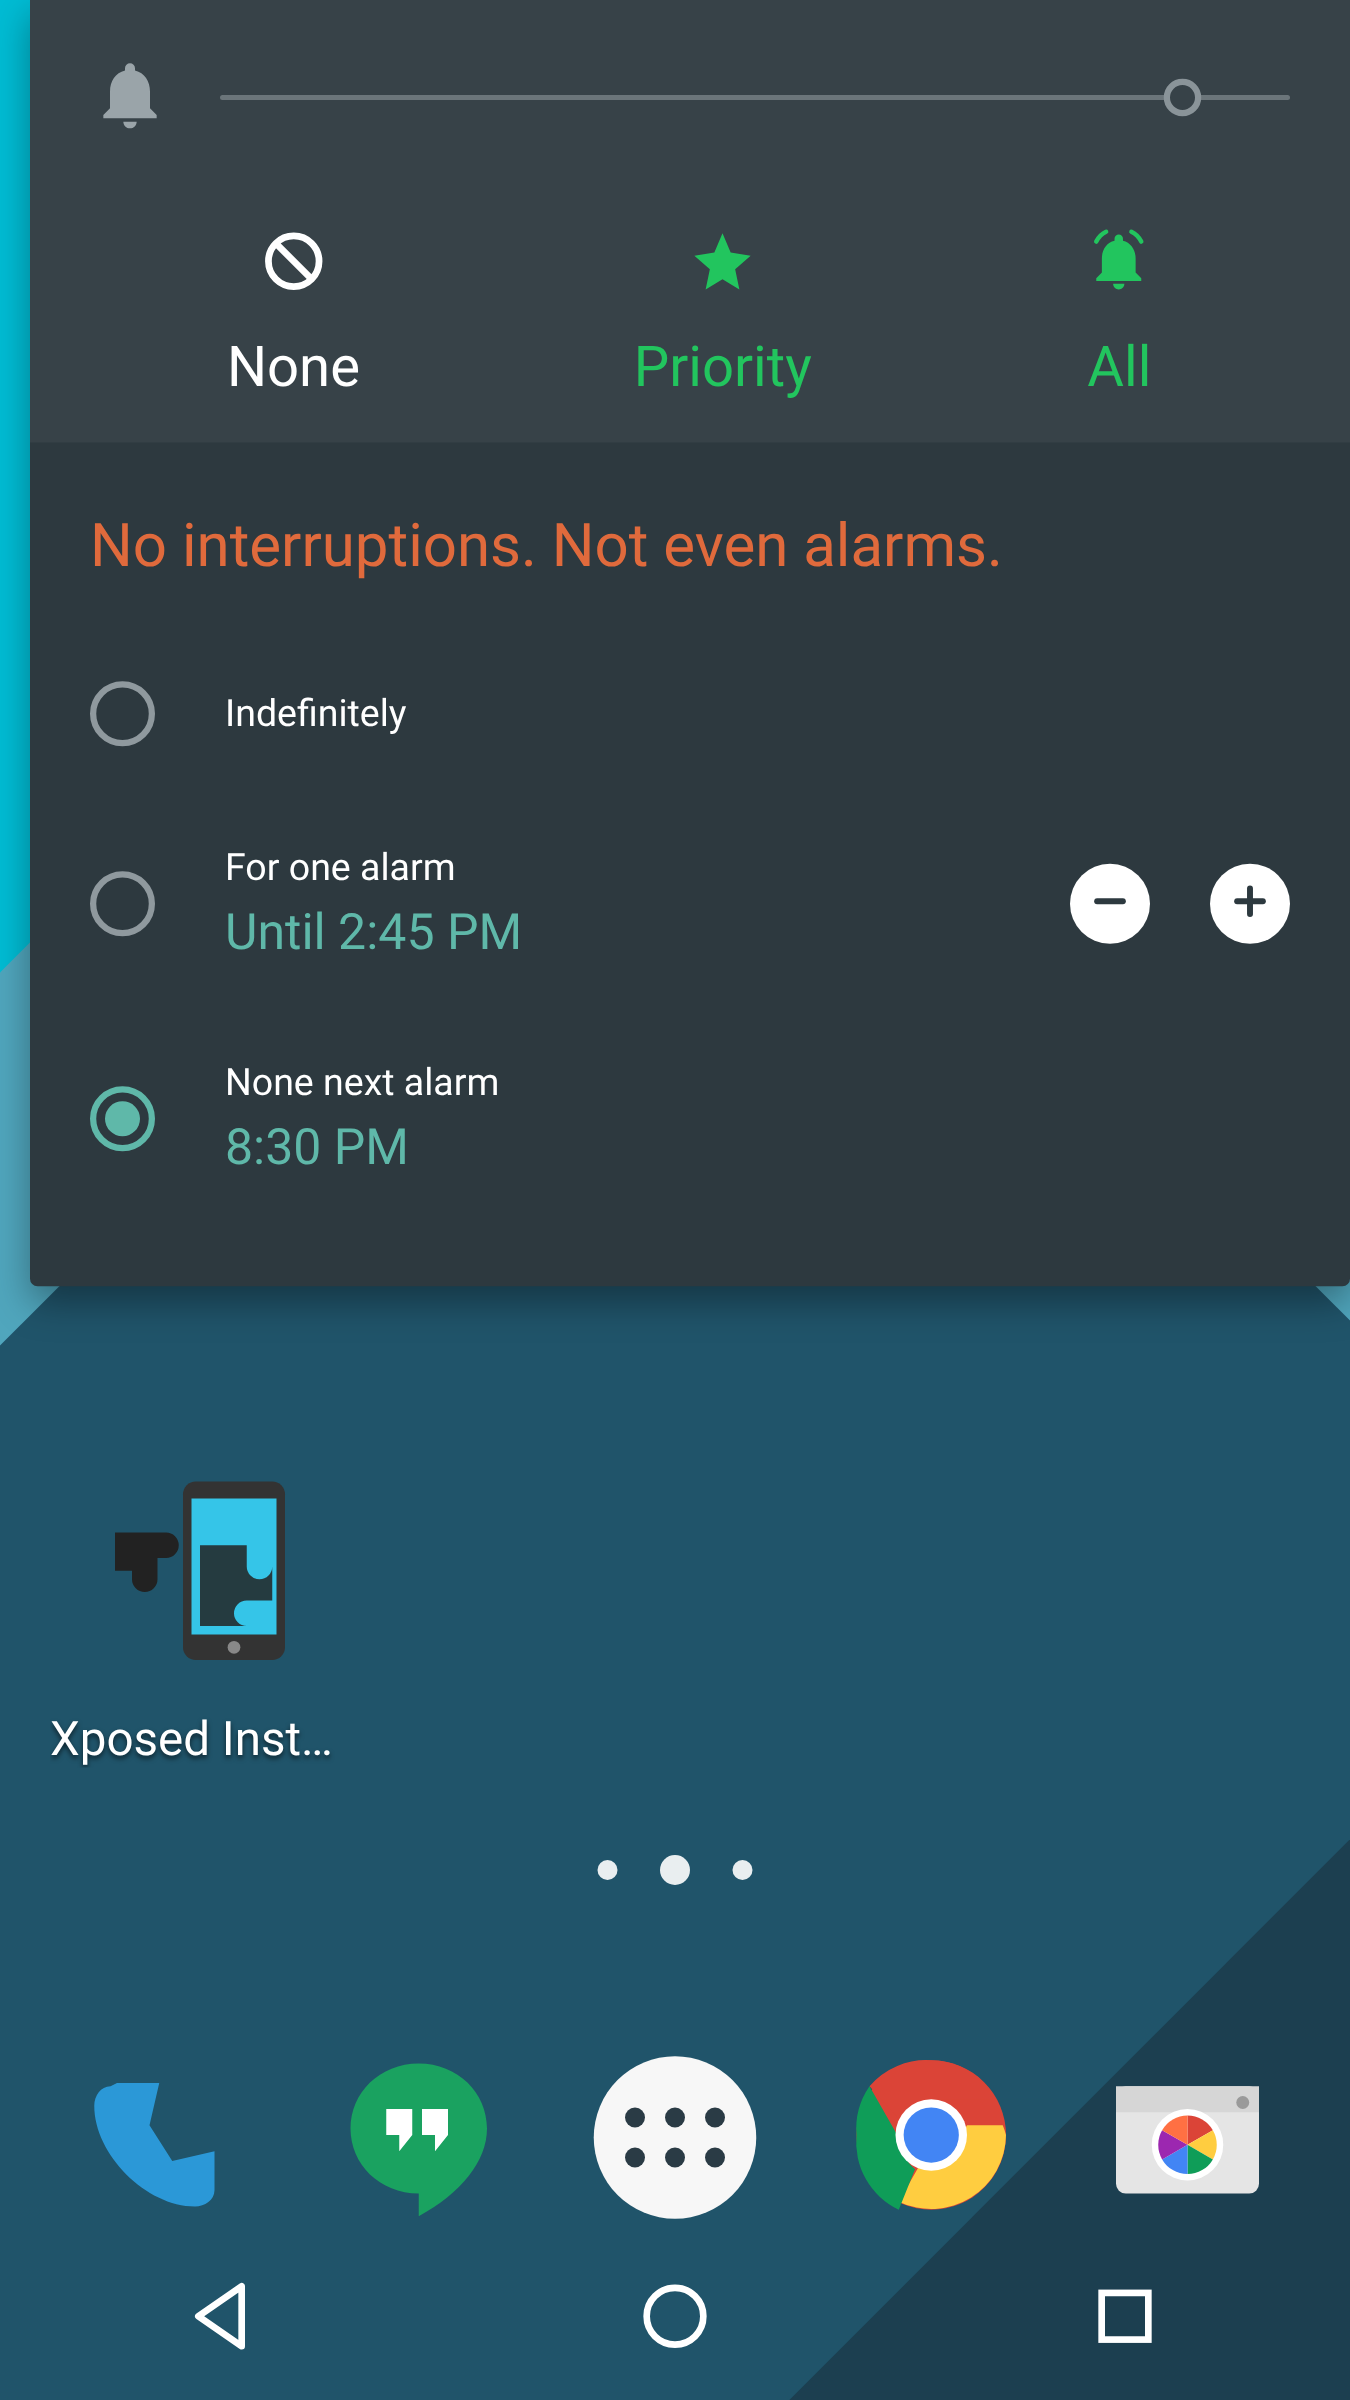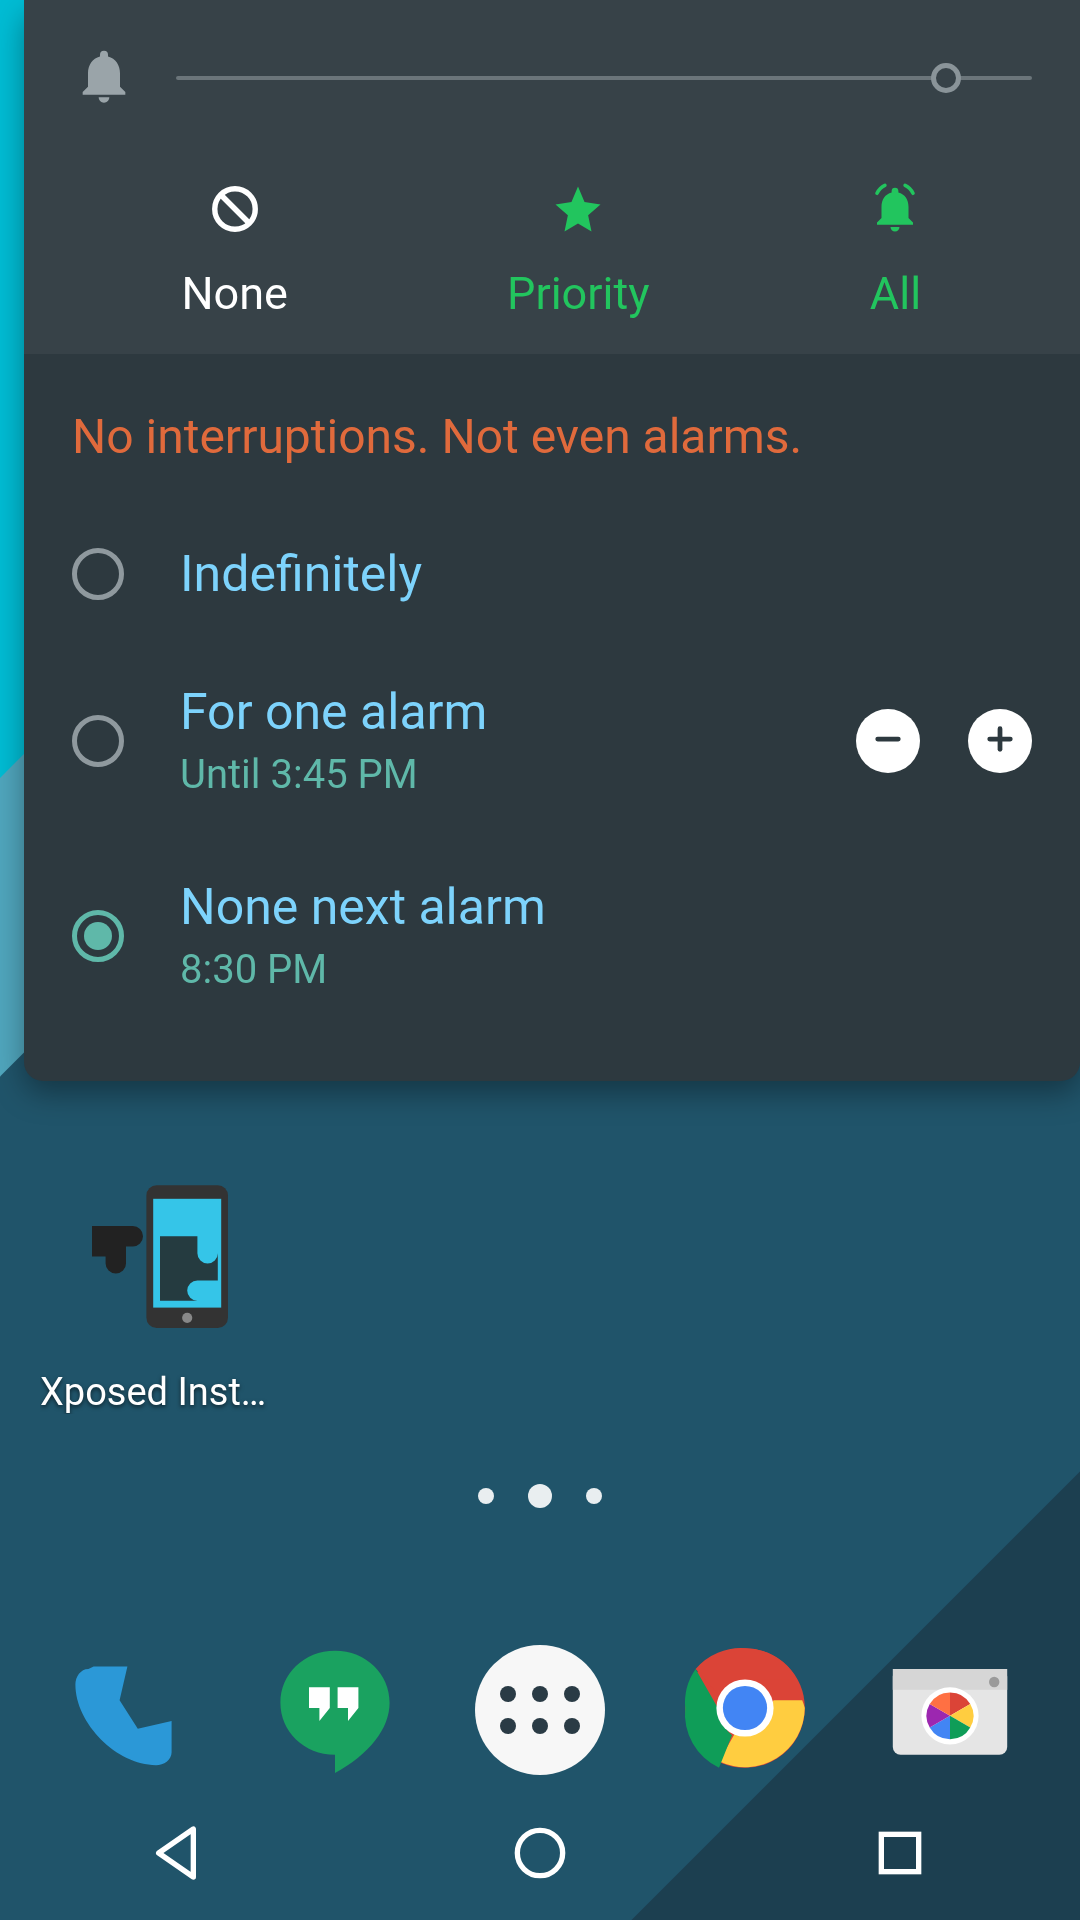--- a/index.html
+++ b/index.html
@@ -9,21 +9,21 @@
   
   .wallpaper { position: absolute; inset: 0; overflow: hidden; }
   .wp-layer { position: absolute; }
   .wp-yellow { left: -300px; top: 500px; width: 900px; height: 900px; background: repeating-linear-gradient(45deg, #eddc3a 0 18px, #d8c92e 18px 36px); transform: rotate(45deg); }
   .wp-teal { left: -200px; top: -400px; width: 1600px; height: 1400px; background: #00bcd4; transform: rotate(-0.0001deg); }
   .wp-light { right: -400px; top: 500px; width: 1700px; height: 1700px; background: #50a6bd; transform: rotate(45deg); }
   .wp-dark { left: -400px; bottom: -900px; width: 1900px; height: 1900px; background: #20546a; transform: rotate(45deg); }
   .wp-dark2 { right: -650px; bottom: -950px; width: 1200px; height: 1200px; background: #1c3f50; transform: rotate(45deg); }
 
   
-  .panel { position: absolute; left: 24px; right: 0; top: 0; background: #2d393f; box-shadow: 0 12px 30px rgba(0,0,0,.35); border-bottom-left-radius: 6px; border-bottom-right-radius: 6px; border-radius: 19px; }
+  .panel { position: absolute; left: 24px; right: 0; top: 0; background: #2d393f; box-shadow: 0 12px 30px rgba(0,0,0,.35); border-bottom-left-radius: 6px; border-bottom-right-radius: 6px; }
 
   .panel-top { background: #374248; padding: 44px 48px 34px 48px; }
   .vol-row { display: flex; align-items: center; gap: 40px; }
   .bell { width: 64px; height: 64px; color: #9aa4a9; }
   .slider { position: relative; flex: 1; height: 4px; background: #6b757a; border-radius: 2px; }
   .slider-thumb { position: absolute; top: 50%; right: 10%; width: 30px; height: 30px; background: #374248; border: 5px solid #8a9499; border-radius: 50%; transform: translate(50%, -50%); }
 
   .modes { display: flex; justify-content: space-around; margin-top: 70px; }
   .mode { display: flex; flex-direction: column; align-items: center; gap: 20px; color: #22c55e; font-size: 45px; cursor: pointer; }
   .mode.active { color: #ffffff; }
@@ -31,21 +31,21 @@
 
   .panel-body { padding: 54px 48px 48px 48px; }
   .warning { color: #e06a3c; font-size: 48px; font-weight: 400; }
 
   .opt-list { margin-top: 40px; }
   .opt { display: flex; align-items: center; gap: 56px; padding: 40px 0; }
   .radio { width: 52px; height: 52px; border: 5px solid #8f999e; border-radius: 50%; flex-shrink: 0; display: flex; align-items: center; justify-content: center; }
   .radio.selected { border-color: #5fb8a9; }
   .radio.selected::after { content: ""; width: 28px; height: 28px; background: #5fb8a9; border-radius: 50%; }
   .opt-text { display: flex; flex-direction: column; gap: 10px; flex: 1; }
-  .opt-title { color: #7dd3fc; font-size: 50px; }
+  .opt-title { color: #ffffff; font-size: 30px; }
   .opt-sub { color: #5fb8a9; font-size: 40px; }
   .step-btns { display: flex; gap: 48px; }
   .circ-btn { width: 64px; height: 64px; border-radius: 50%; background: #fff; display: flex; align-items: center; justify-content: center; cursor: pointer; }
   .circ-btn svg { width: 38px; height: 38px; }
 
   
   .desk-icons { position: absolute; left: 0; right: 0; top: 1170px; display: flex; justify-content: space-between; padding: 0 40px; }
   .app-tile { width: 240px; display: flex; flex-direction: column; align-items: center; gap: 20px; cursor: pointer; }
   .app-icon-wrap { width: 180px; height: 180px; display: flex; align-items: center; justify-content: center; }
   .app-label { color: #fff; font-size: 38px; text-shadow: 0 2px 4px rgba(0,0,0,.6); white-space: nowrap; max-width: 240px; overflow: hidden; text-overflow: ellipsis; }
@@ -132,21 +132,21 @@
         <div class="radio"></div>
         <div class="opt-text">
           <span class="opt-title">Indefinitely</span>
         </div>
       </div>
 
       <div class="opt">
         <div class="radio"></div>
         <div class="opt-text">
           <span class="opt-title">For one alarm</span>
-          <span class="opt-sub">Until 3:45 PM</span>
+          <span class="opt-sub">Until 2:45 PM</span>
         </div>
         <div class="step-btns">
           <div class="circ-btn">
             <span><svg viewBox="0 0 24 24">
                   <rect x="4" y="10.5" width="16" height="3" rx="1.5" fill="#2d393f"></rect>
                 </svg></span>
           </div>
           <div class="circ-btn">
             <span><svg viewBox="0 0 24 24">
                   <rect x="4" y="10.5" width="16" height="3" rx="1.5" fill="#2d393f"></rect>

